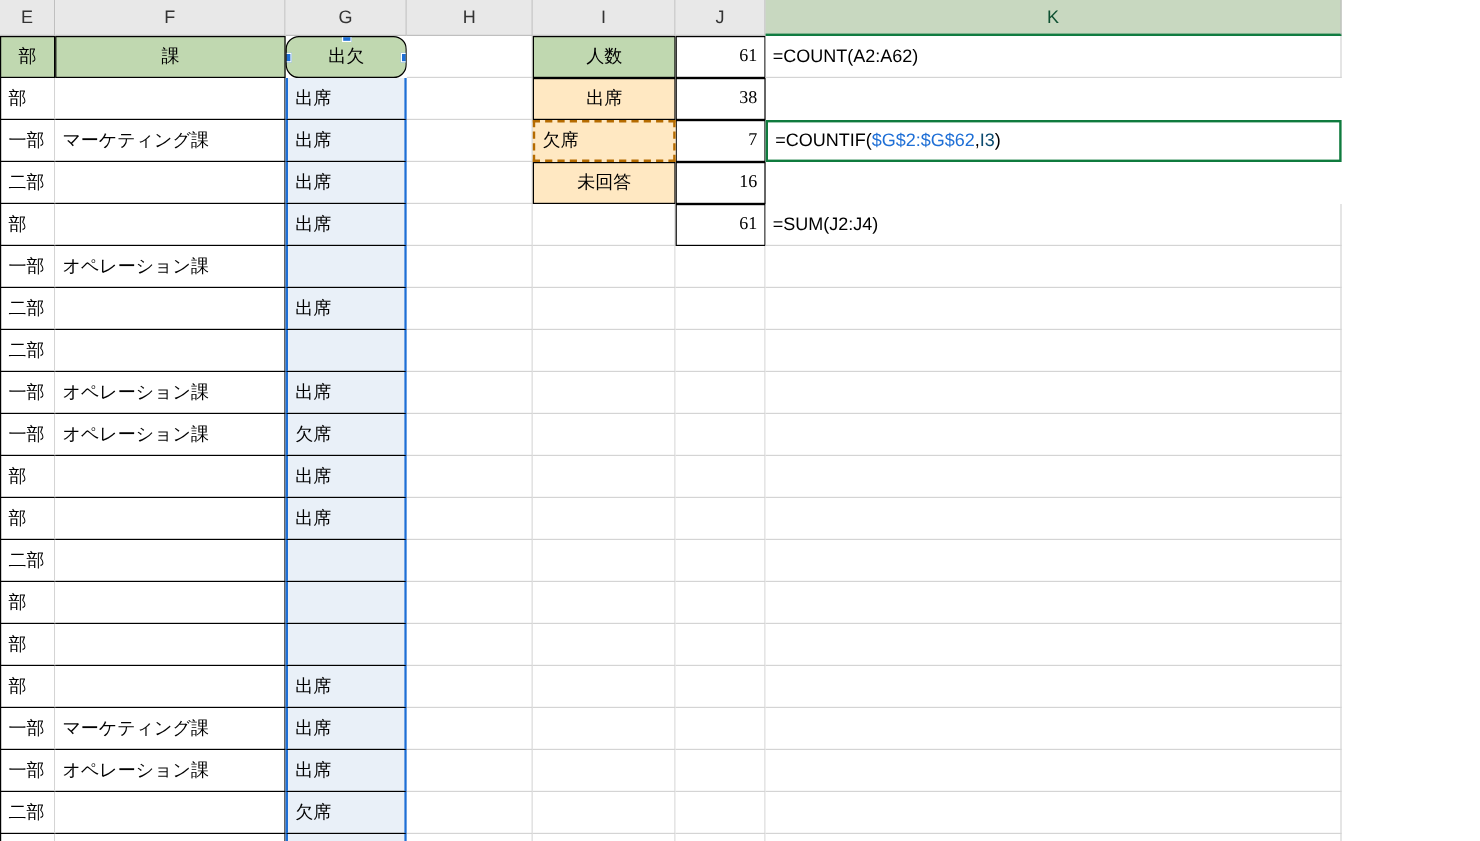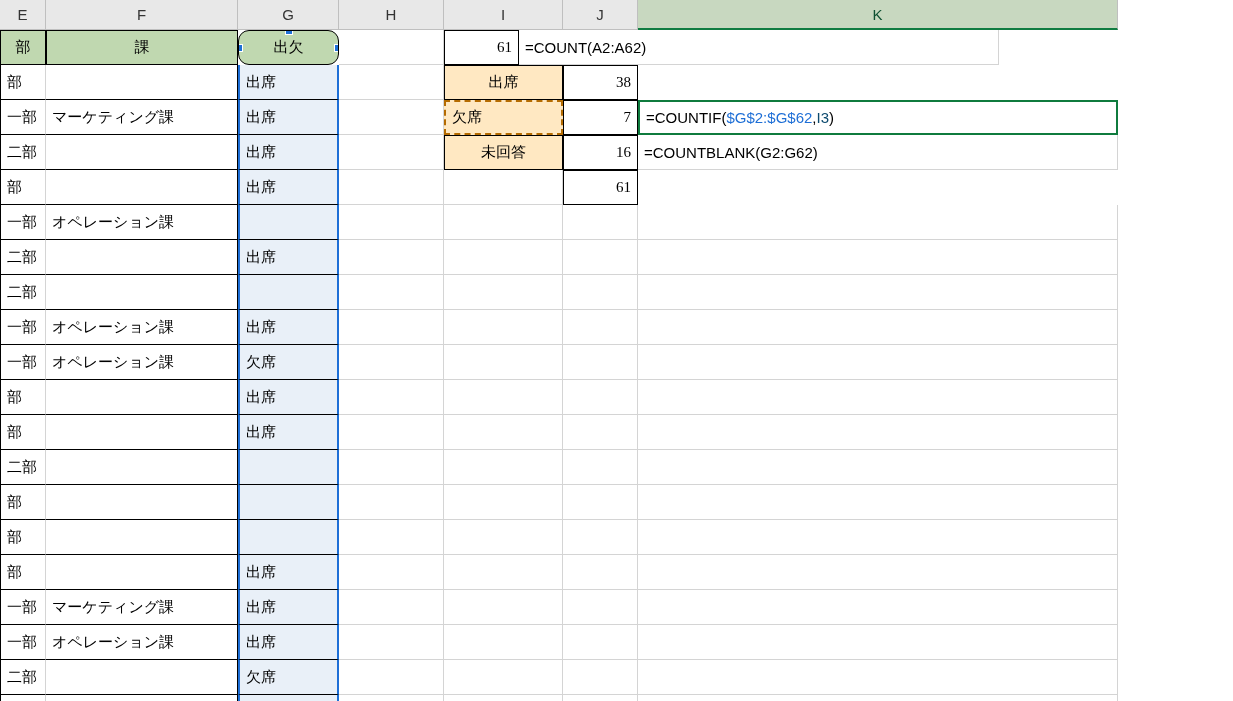--- a/index.html
+++ b/index.html
@@ -108,20 +108,21 @@
   <div class="row">
     <div class="cell hdr-cell c-E">部</div>
     <div class="cell hdr-cell c-F">課</div>
     <div class="cell hdr-cell c-G g-top" style="background:#c0d8b0;border:1px solid #000;position:relative">
       <span>出欠</span>
       <div class="sel-handle" style="top:-4px;left:50%;transform:translateX(-50%)"></div>
       <div class="sel-handle" style="top:50%;left:-4px;transform:translateY(-50%)"></div>
       <div class="sel-handle" style="top:50%;right:-4px;transform:translateY(-50%)"></div>
     </div>
     <div class="cell c-H"></div>
+    <div class="cell stat-head c-I">人数</div>
     <div class="cell stat-val c-J right">61</div>
     <div class="cell formula-cell c-K">=COUNT(A2:A62)</div>
   </div>
 
   <div id="data-rows">
       <div class="row">
         <div class="cell c-E data-left">部</div>
         <div class="cell c-F data-cell" style="border-right: 1px solid rgb(0, 0, 0);"></div>
         <div class="cell c-G g-col data-right">出席</div>
         <div class="cell c-H"></div>
@@ -143,29 +144,29 @@
           <span>)</span>
         </div>
       </div>
       <div class="row">
         <div class="cell c-E data-left">二部</div>
         <div class="cell c-F data-cell" style="border-right: 1px solid rgb(0, 0, 0);"></div>
         <div class="cell c-G g-col data-right">出席</div>
         <div class="cell c-H"></div>
         <div class="cell c-I stat-label">未回答</div>
         <div class="cell c-J right stat-val">16</div>
-        <div class="cell c-K formula-cell">=COUNTBLANK(G2:G62)</div>
       </div>
       <div class="row">
         <div class="cell c-E data-left">部</div>
         <div class="cell c-F data-cell" style="border-right: 1px solid rgb(0, 0, 0);"></div>
         <div class="cell c-G g-col data-right">出席</div>
         <div class="cell c-H"></div>
         <div class="cell c-I"></div>
         <div class="cell c-J right stat-val">61</div>
+        <div class="cell c-K formula-cell">=SUM(J2:J4)</div>
       </div>
       <div class="row">
         <div class="cell c-E data-left">一部</div>
         <div class="cell c-F data-cell" style="border-right: 1px solid rgb(0, 0, 0);">オペレーション課</div>
         <div class="cell c-G g-col data-right"></div>
         <div class="cell c-H"></div>
         <div class="cell c-I"></div>
         <div class="cell c-J right"></div>
         <div class="cell c-K formula-cell"></div>
       </div>

